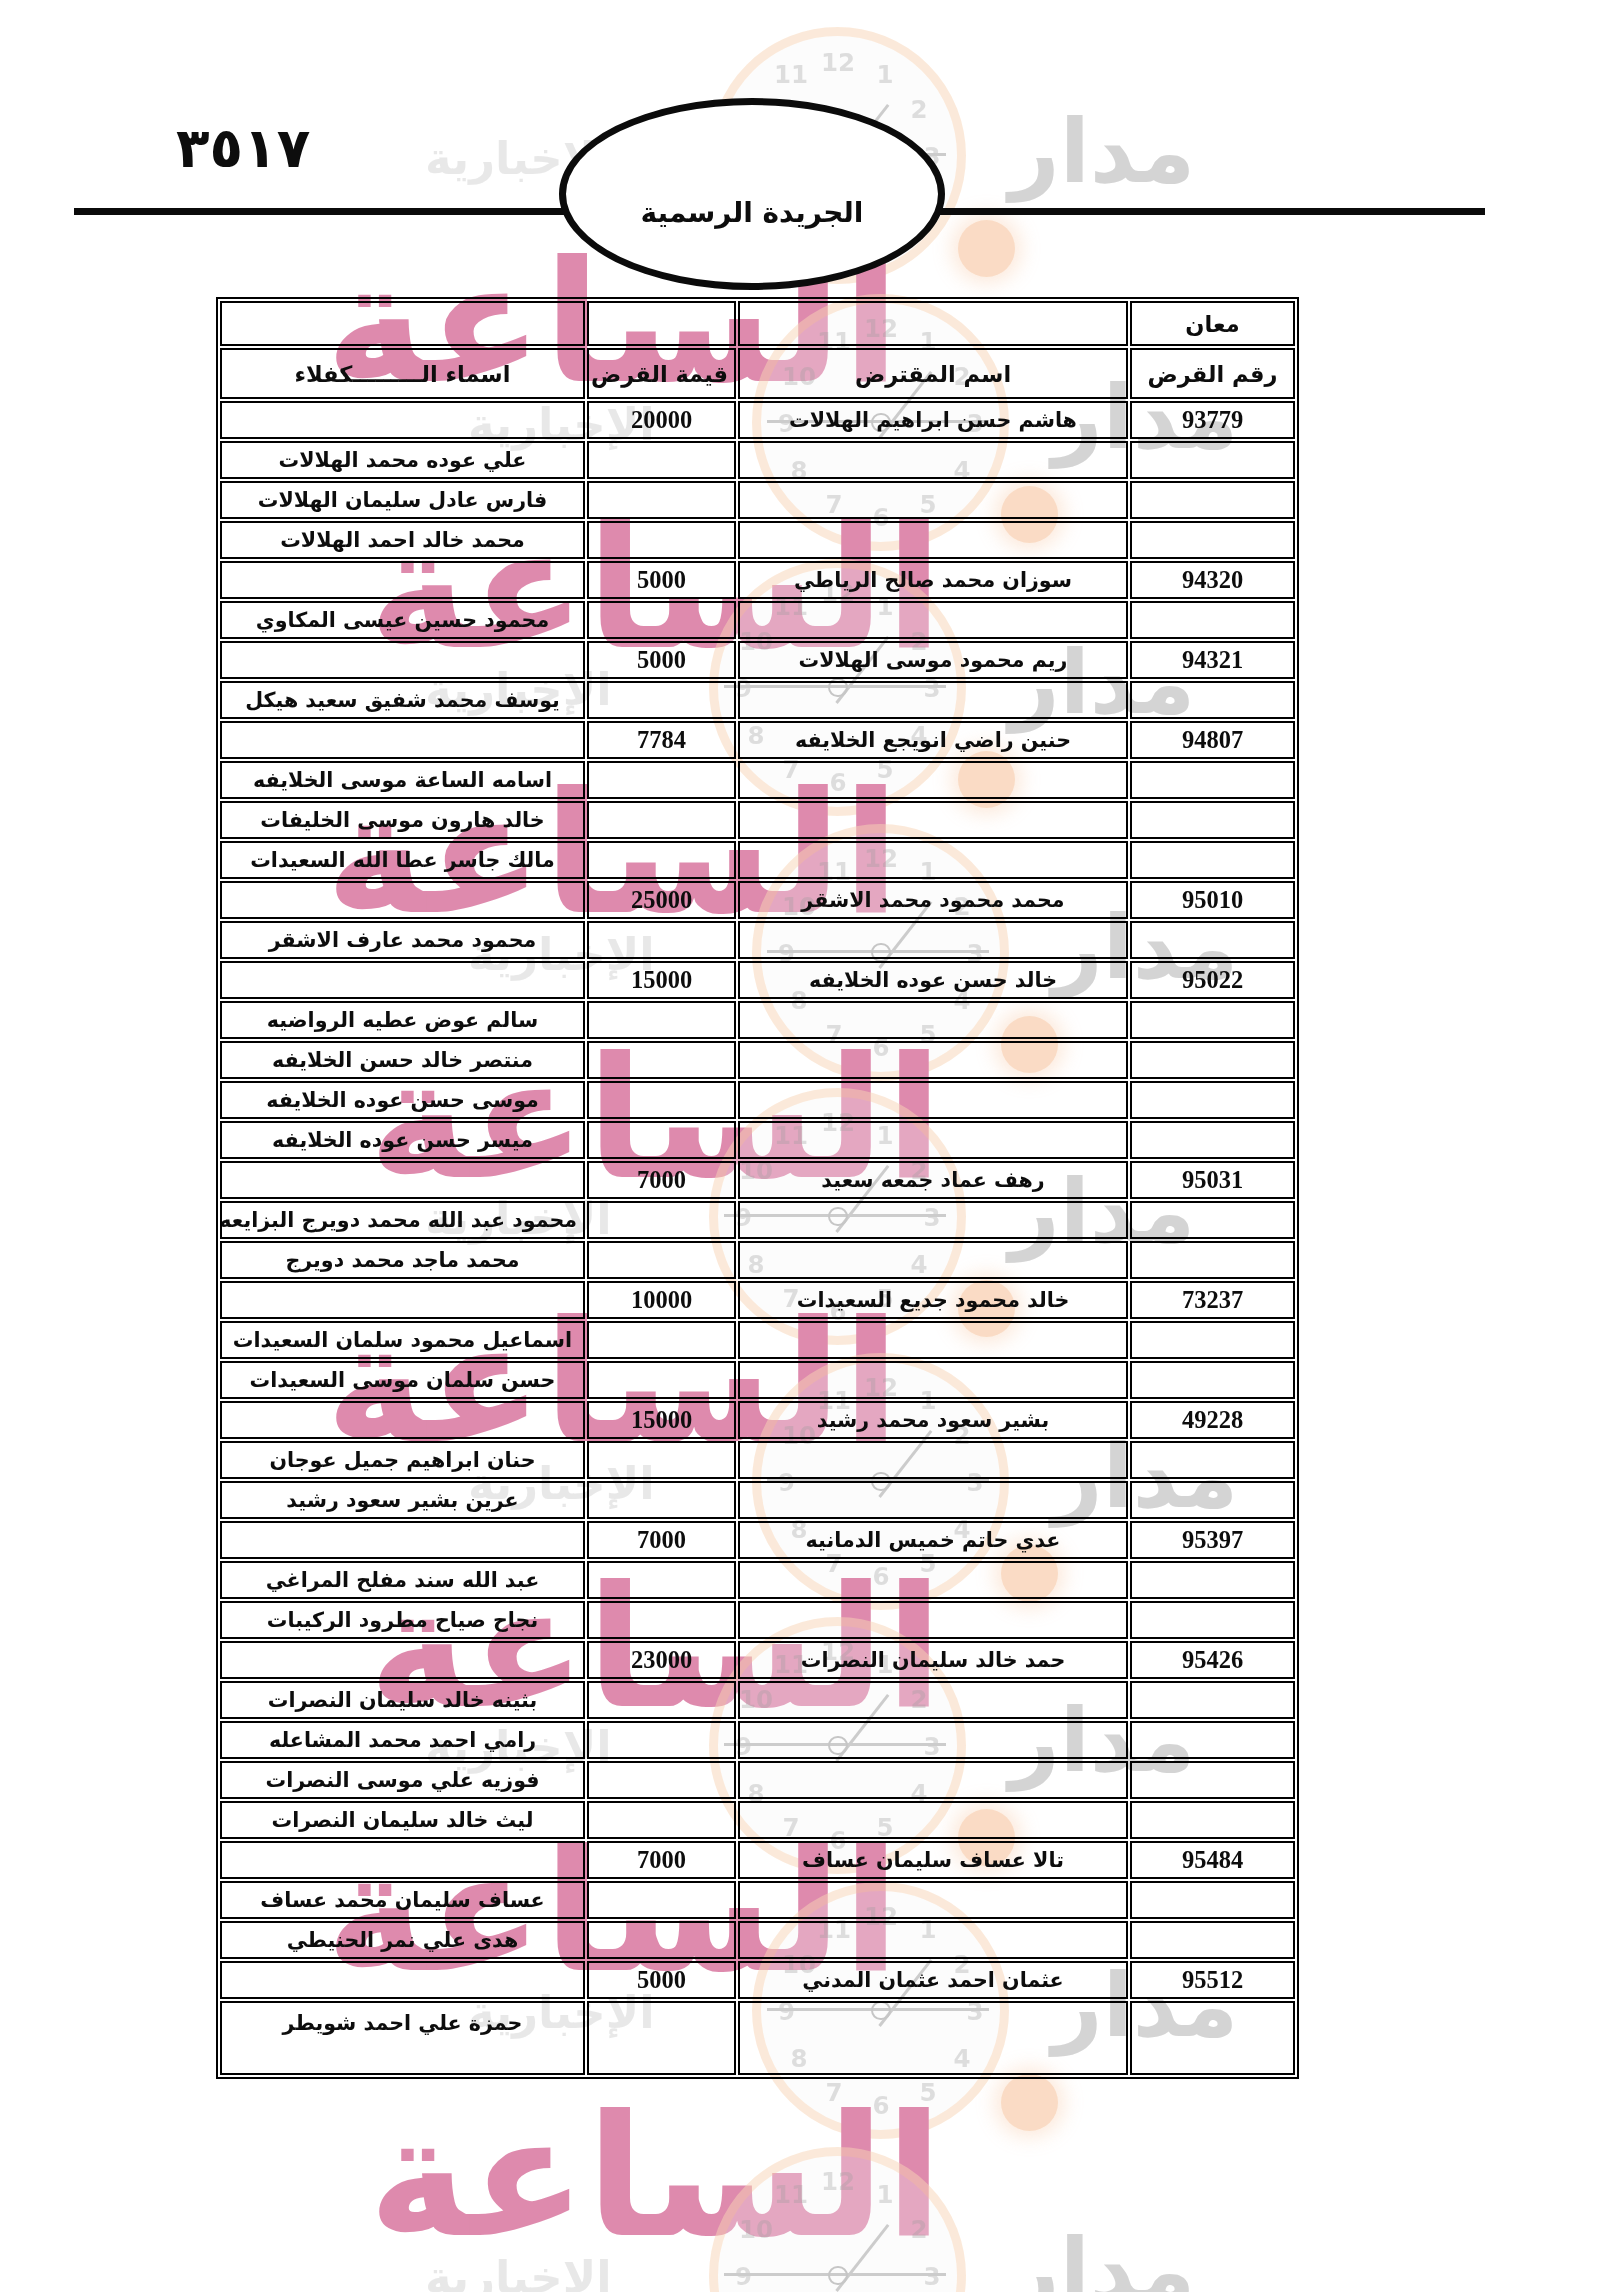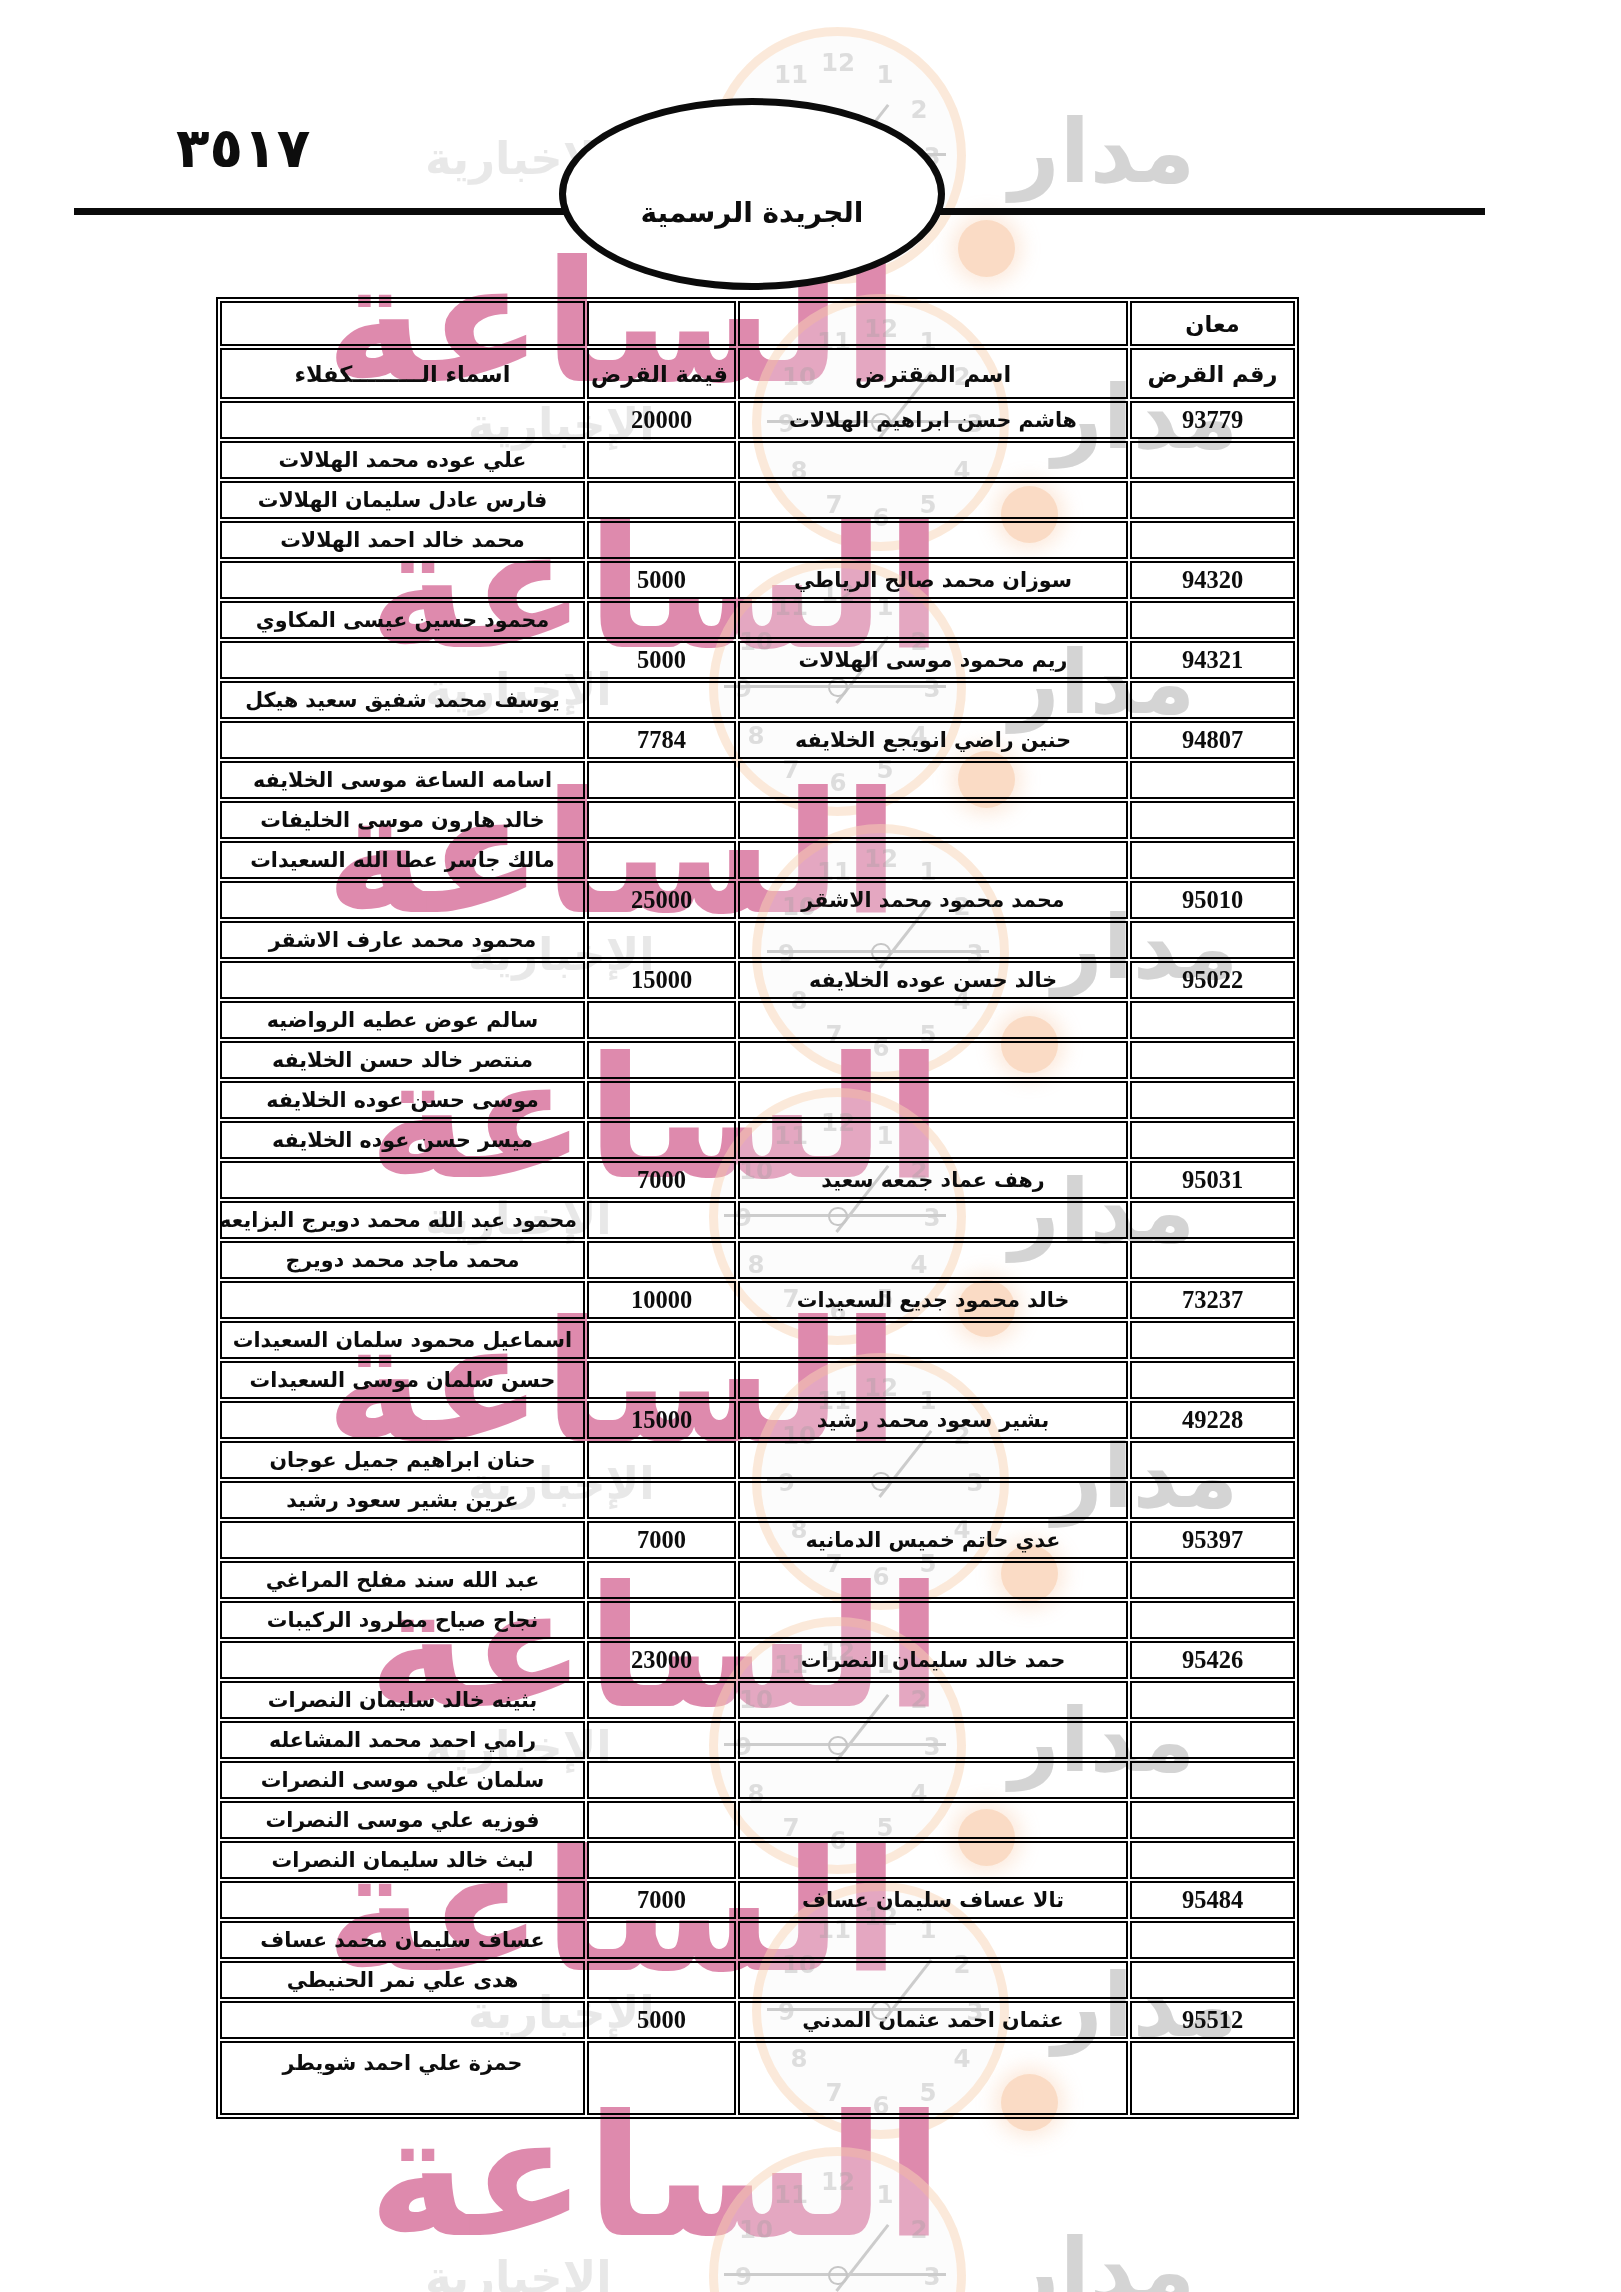--- a/index.html
+++ b/index.html
@@ -487,26 +487,20 @@
         <tr>
           <td class="cell-num"></td>
           <td class="cell-ar"></td>
           <td class="cell-num"></td>
           <td class="cell-ar">رامي احمد محمد المشاعله</td>
         </tr>
         <tr>
           <td class="cell-num"></td>
           <td class="cell-ar"></td>
           <td class="cell-num"></td>
-          <td class="cell-ar">سلمان علي موسى النصرات</td>
-        </tr>
-        <tr>
-          <td class="cell-num"></td>
-          <td class="cell-ar"></td>
-          <td class="cell-num"></td>
           <td class="cell-ar">فوزيه علي موسى النصرات</td>
         </tr>
         <tr>
           <td class="cell-num"></td>
           <td class="cell-ar"></td>
           <td class="cell-num"></td>
           <td class="cell-ar">ليث خالد سليمان النصرات</td>
         </tr>
         <tr>
           <td class="cell-num">95484</td>

